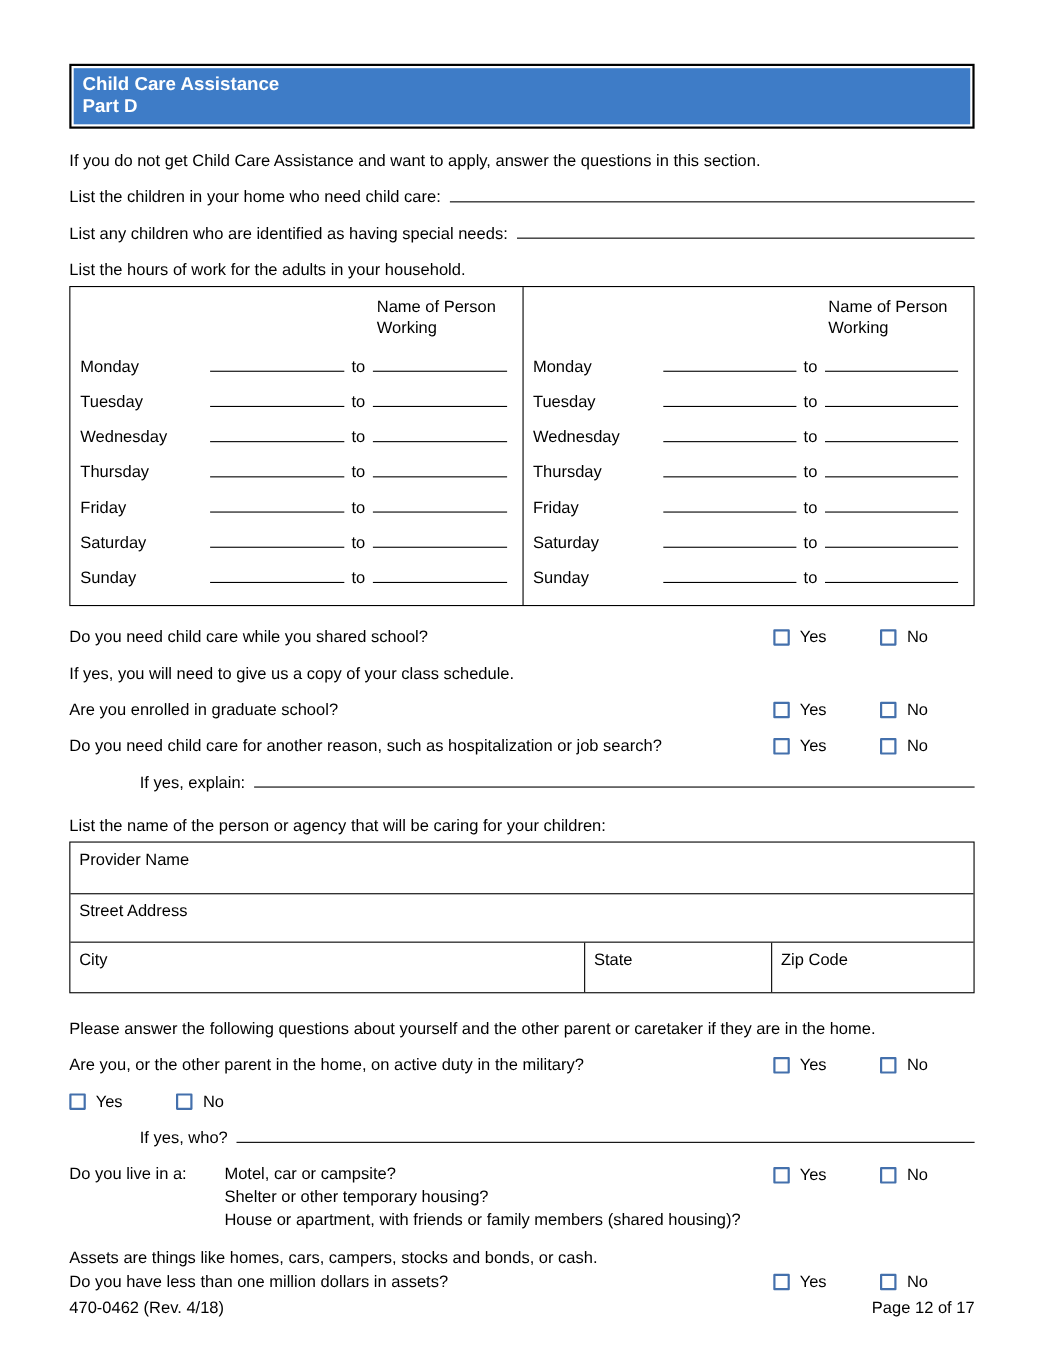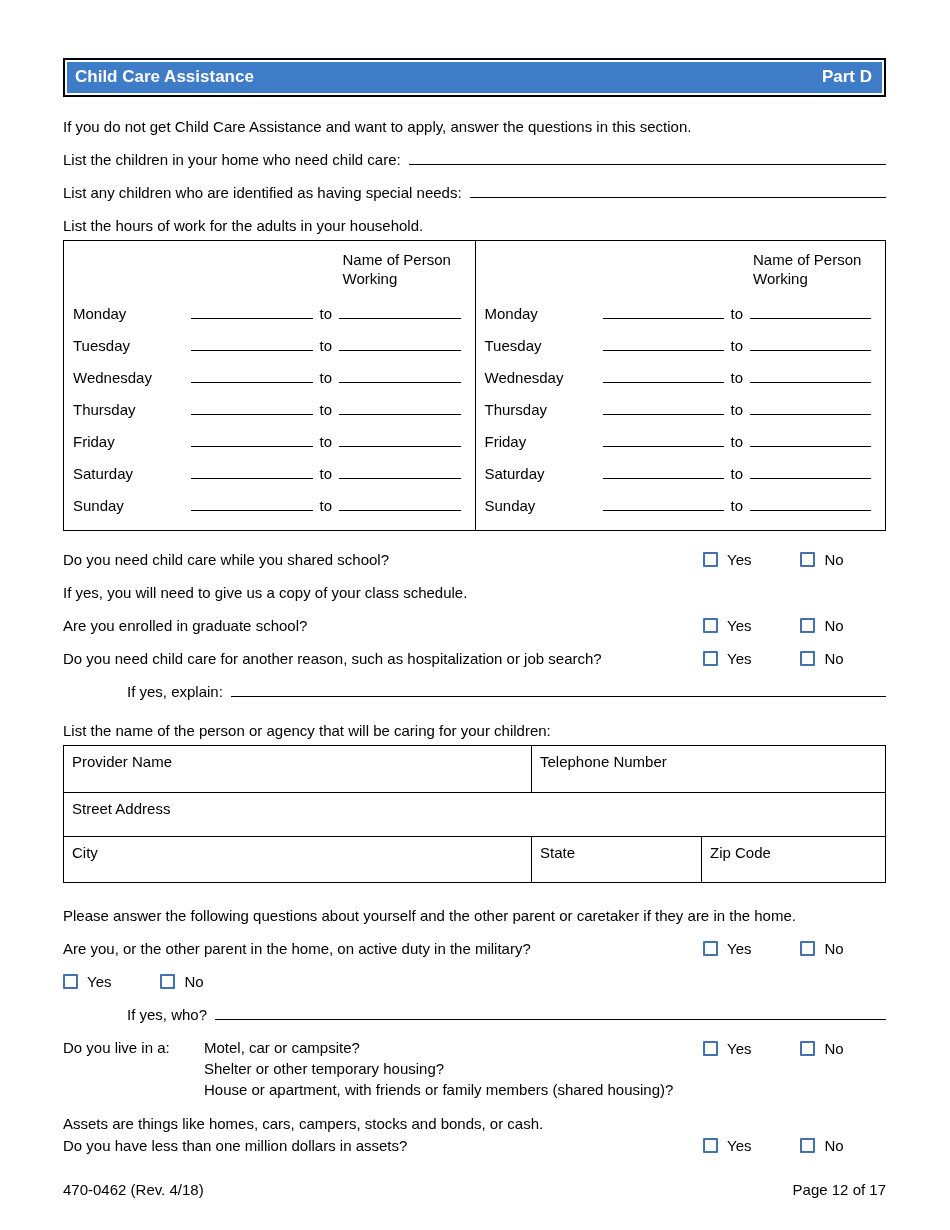--- a/index.html
+++ b/index.html
@@ -8,20 +8,21 @@
     width: 950px; height: 1230px; background: #ffffff; position: relative;
     font-family: "Liberation Sans", sans-serif; font-size: 15px; color: #000;
     padding: 58px 64px 0 63px; overflow: hidden; margin: 0 auto; line-height: 21px;
   }
   
   .bar-outer { border: 2px solid #000; padding: 2px; margin-bottom: 19px; }
   .bar {
     background: #3E7CC7; color: #fff; font-weight: bold; font-size: 17px;
     line-height: 20px; display: flex; justify-content: space-between;
     padding: 5px 10px 6px 8px;
+    flex-direction: column;
   }
   p { margin: 0 0 12px; }
   .sec-gap { margin-top: 18px; }
   
   .fill-row { display: flex; align-items: baseline; margin-bottom: 12px; }
   .fill-row .txt { white-space: nowrap; }
   .blank { display: inline-block; border-bottom: 1px solid #000; min-height: 1px; }
   .grow { flex: 1 1 auto; }
   .ml8 { margin-left: 8px; }
   .ind { margin-left: 64px; }
@@ -239,23 +240,20 @@
     <span class="blank grow ml8"></span>
   </div>
 
   <p class="sec-gap" style="margin-bottom:4px;">List the name of the person or agency that will be caring for your children:</p>
 
   <div class="provider-table">
     <div class="pt-row pt-row1">
       <div class="pt-cell">
         <span>Provider Name</span>
       </div>
-      <div class="pt-cell">
-        <span>Telephone Number</span>
-      </div>
     </div>
     <div class="pt-row pt-row2">
       <div class="pt-cell">
         <span>Street Address</span>
       </div>
     </div>
     <div class="pt-row pt-row3">
       <div class="pt-cell">
         <span>City</span>
       </div>

